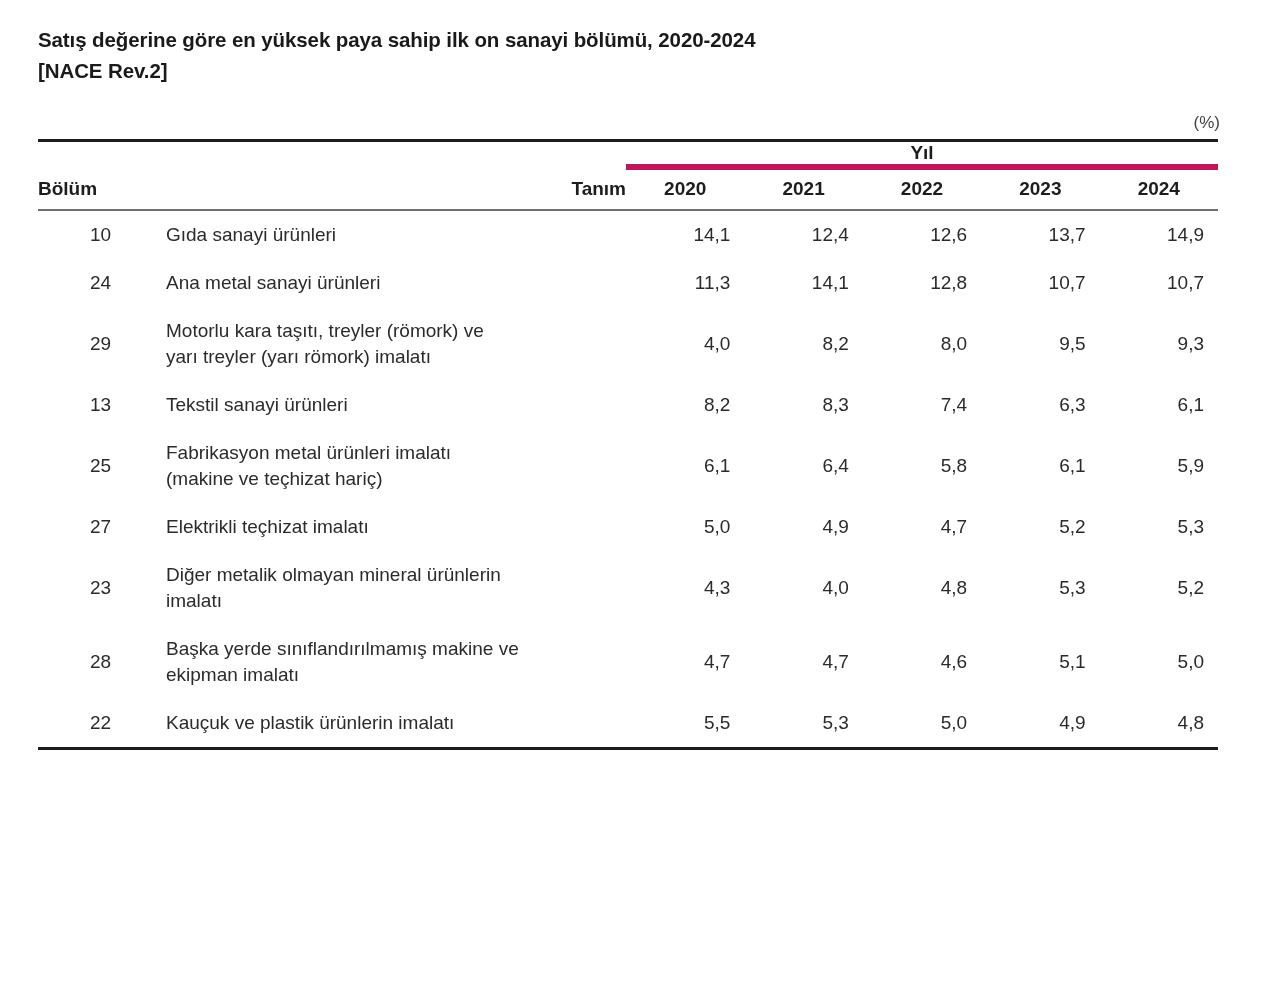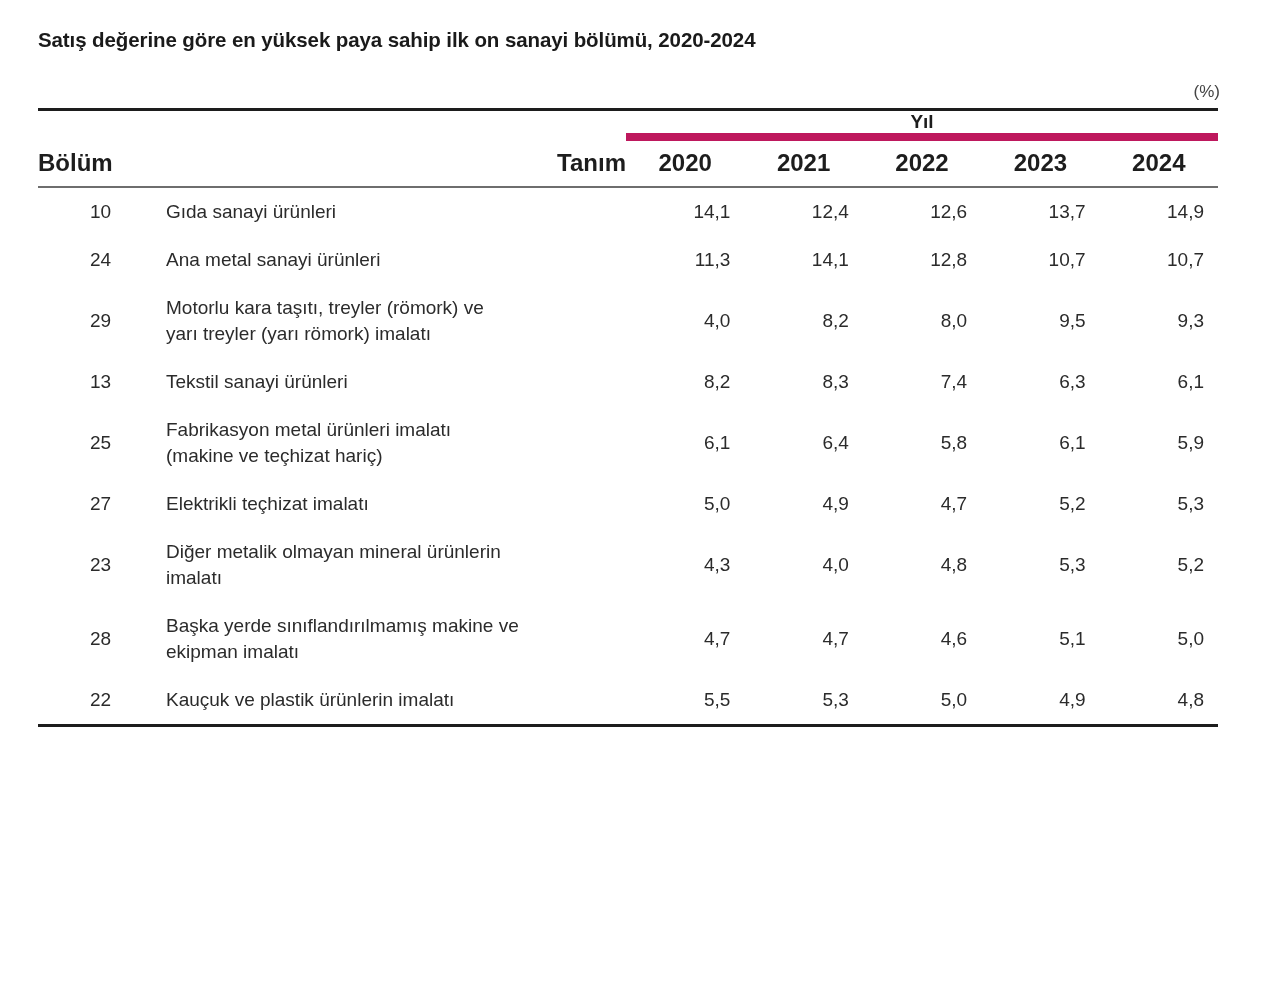--- a/index.html
+++ b/index.html
@@ -85,30 +85,30 @@
   
   tr.group-head th {
     padding: 0;
     font-weight: bold;
     font-size: 19px;
     color: #1d1d1d;
   }
   th.group-span {
     text-align: center;
     padding: 9px 0 6px 0;
-    border-bottom: 8px solid #be185d;
+    border-bottom: 6px solid #be185d;
   }
   th.group-blank {
     border-bottom: none;
   }
 
   
   tr.col-head th {
     font-weight: bold;
-    font-size: 24px;
+    font-size: 19px;
     color: #1d1d1d;
     padding: 8px 0 9px 0;
     vertical-align: bottom;
     border-bottom: 2px solid #6e6e6e;
   }
   th.h-code {
     text-align: left;
     padding-left: 6px;
   }
   th.h-desc {
@@ -146,20 +146,21 @@
     white-space: nowrap;
   }
 </style>
 </head>
 <body>
 
 <div class="page">
 
   <div class="title-block">
     <span class="title-line">Satış değerine göre en yüksek paya sahip ilk on sanayi bölümü, 2020-2024</span>
+    <span class="title-line">[NACE Rev.2]</span>
   </div>
 
   <div class="unit-row">
     <span class="unit-label">(%)</span>
   </div>
 
   <div class="table-wrap">
     <table class="stat">
       <colgroup>
         <col class="c-code">

